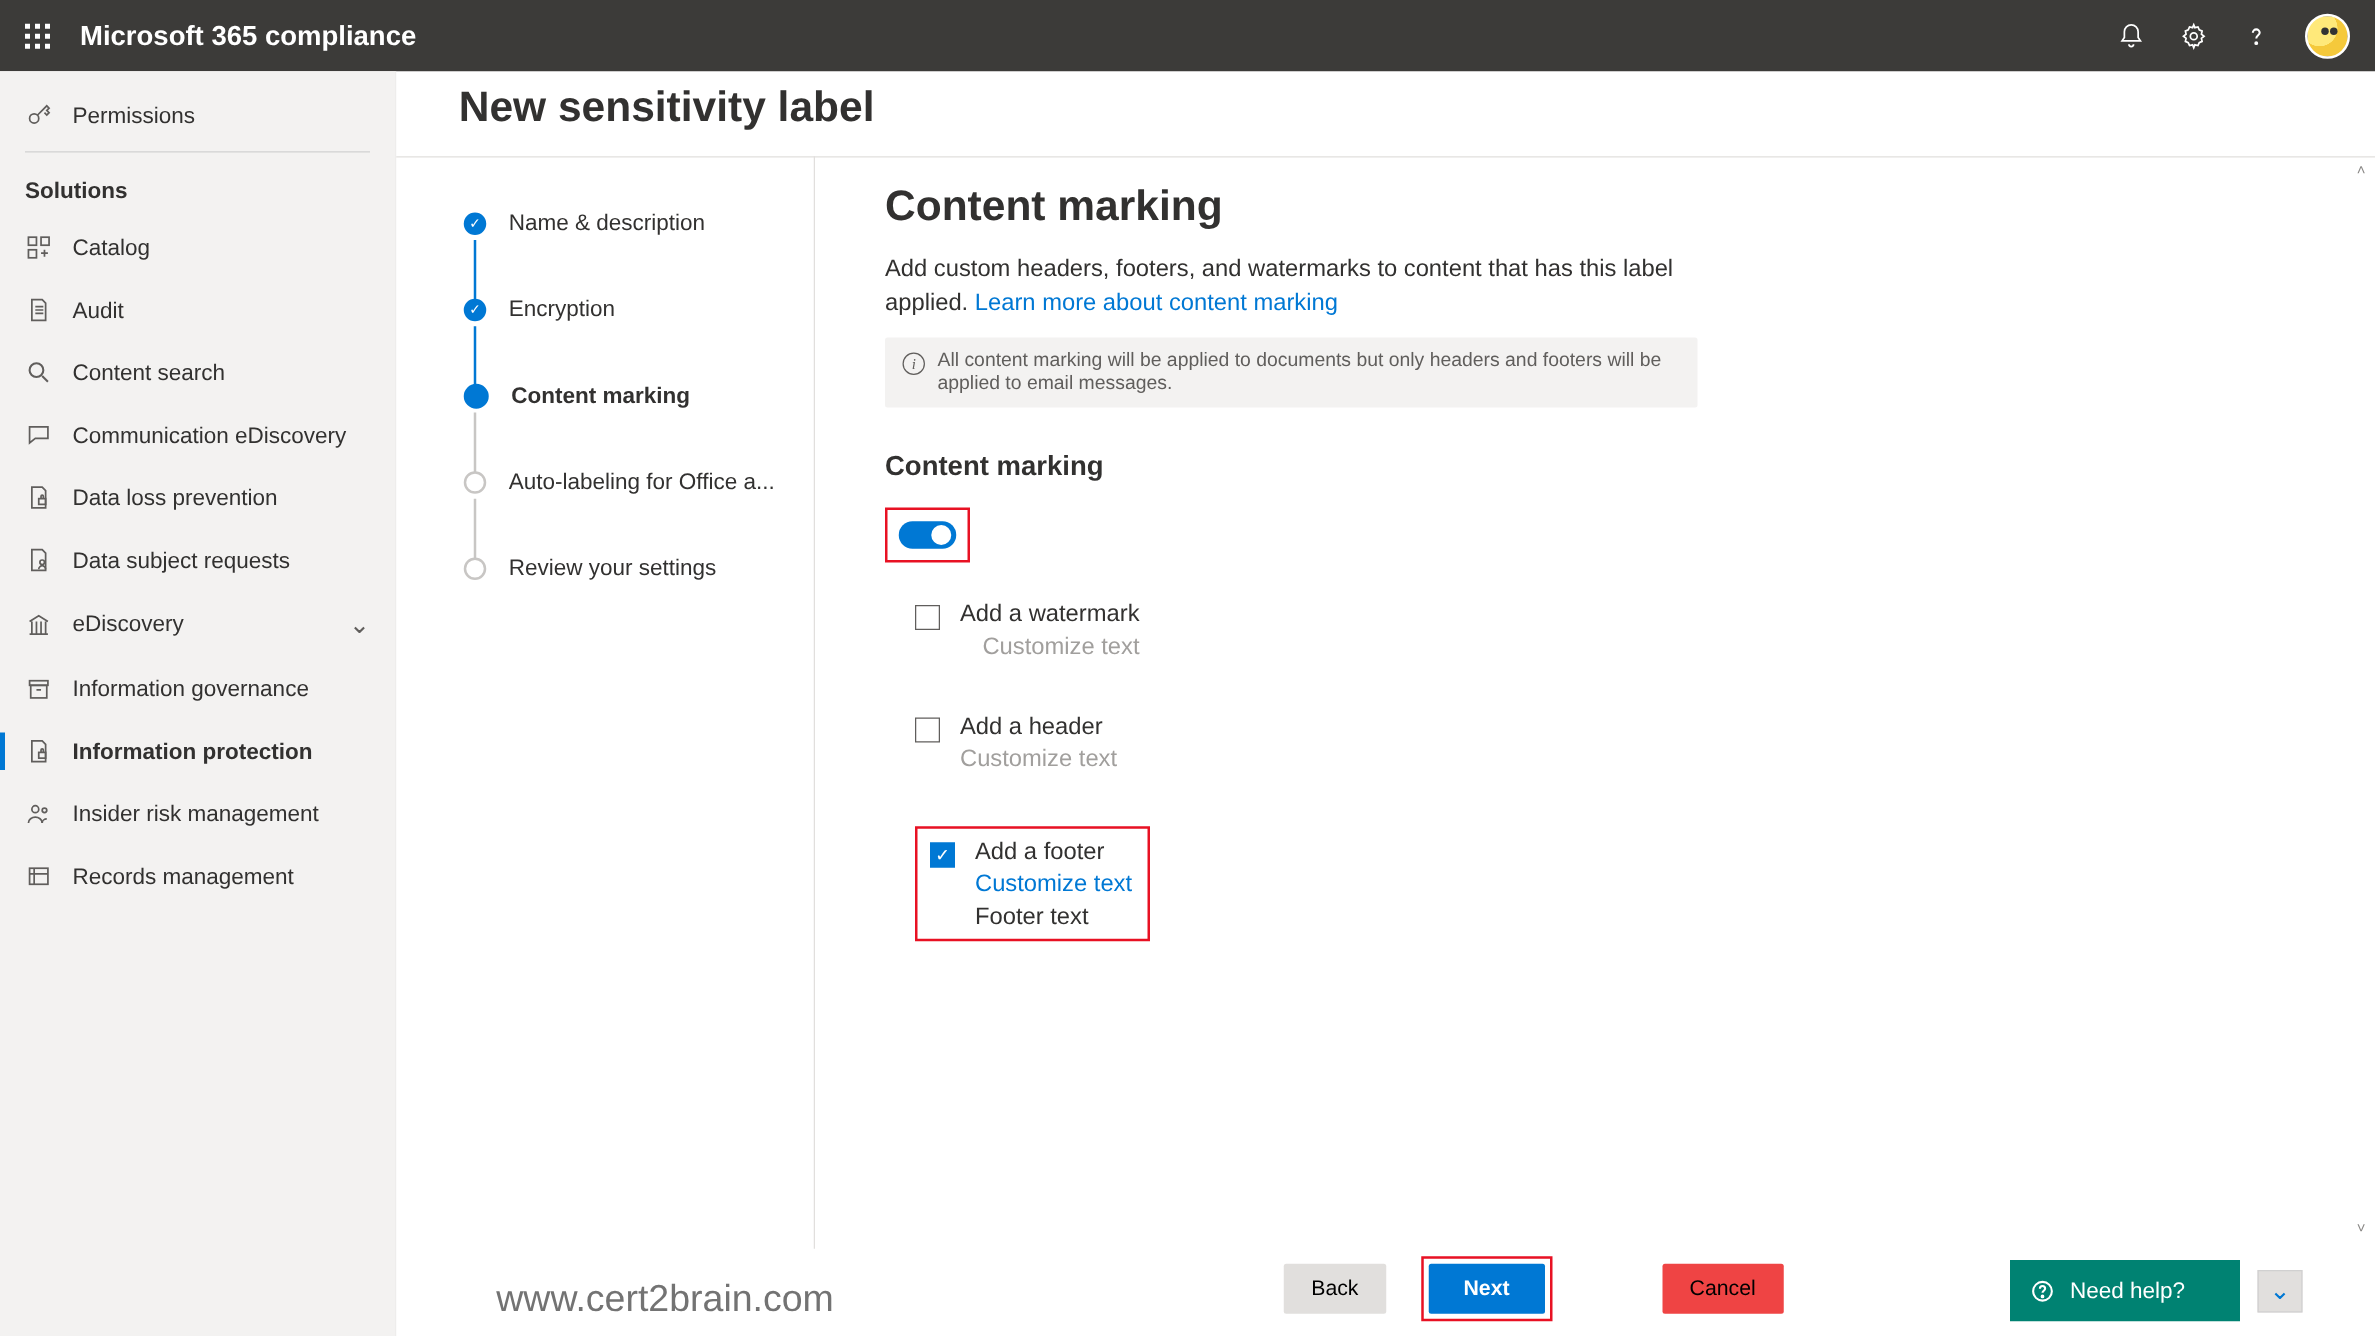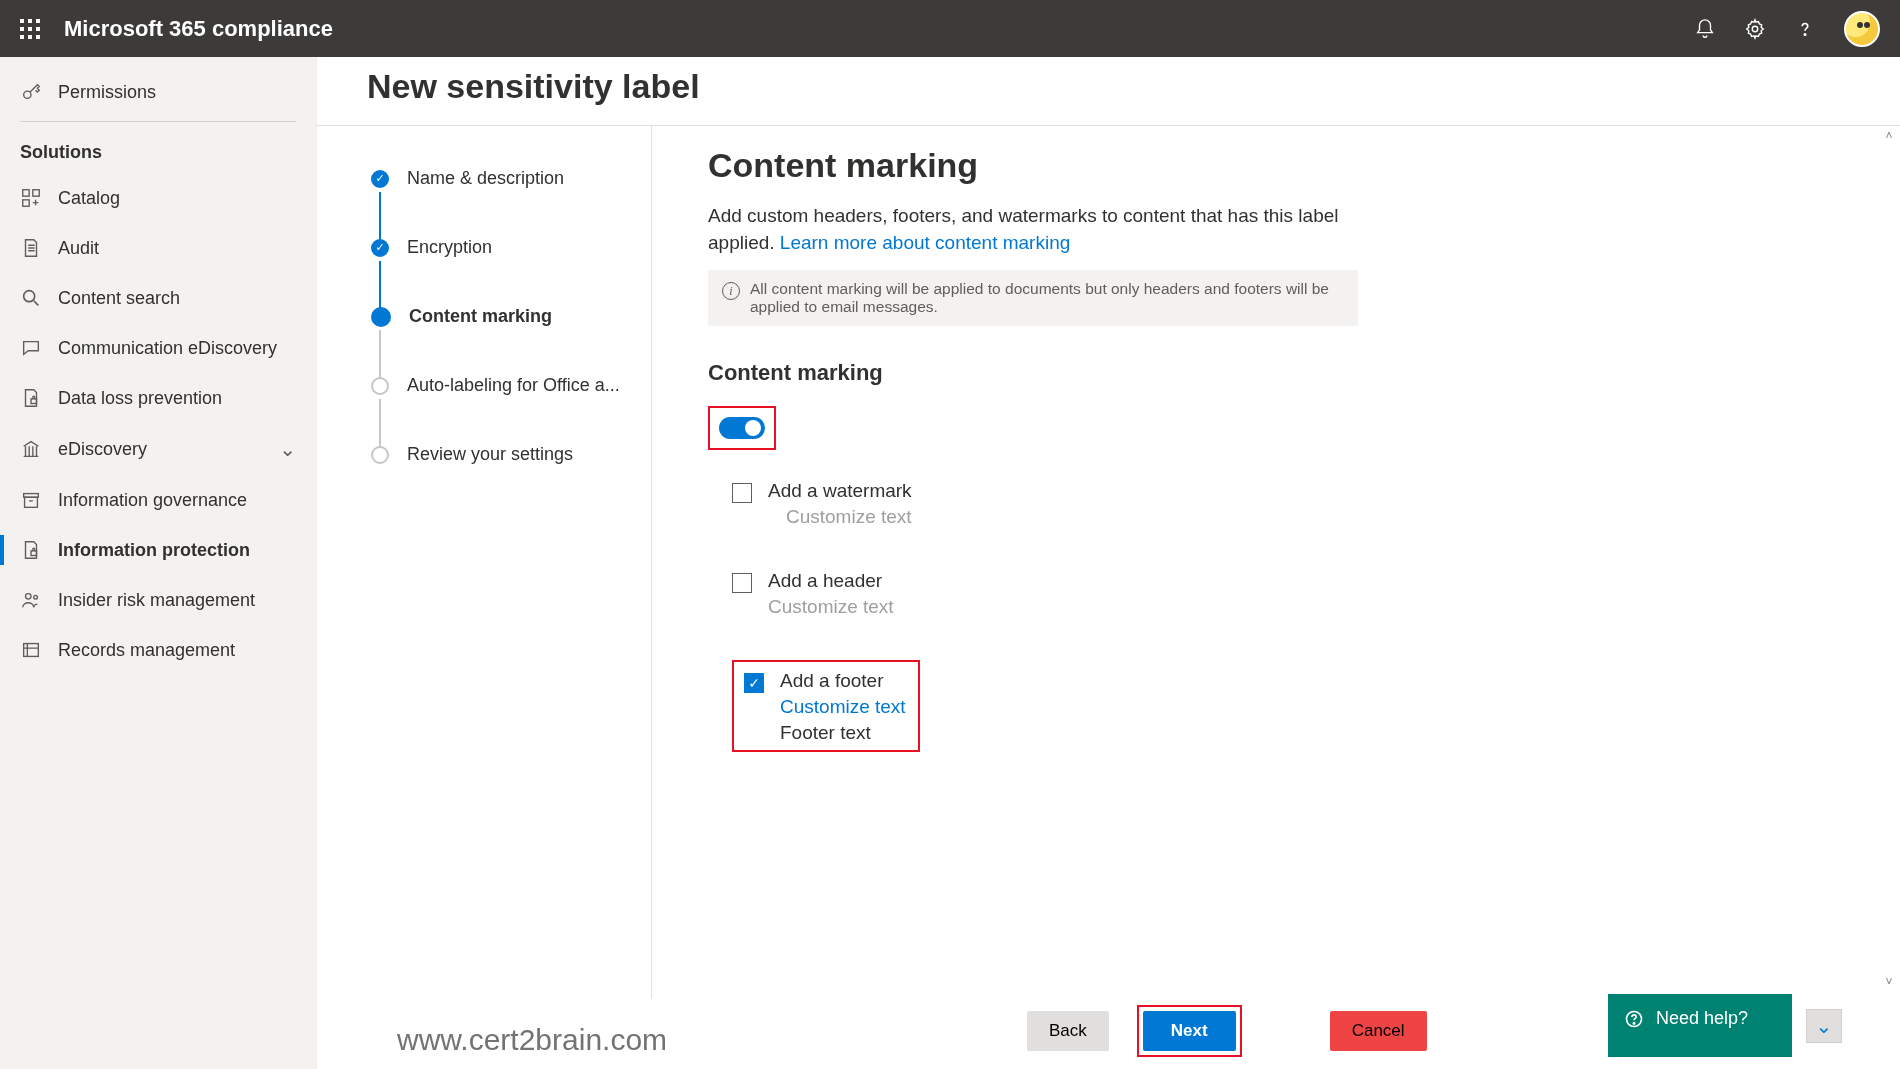--- a/index.html
+++ b/index.html
@@ -71,21 +71,21 @@
 
   
   .btnbar { position: absolute; bottom: 12px; left: 710px; display: flex; align-items: center; gap: 28px; }
   .btn { padding: 10px 22px; font-size: 17px; border: none; cursor: pointer; border-radius:2px; }
   .btn-secondary { background: #e1dfdd; }
   .btn-primary { background: #0078d4; color:#fff; font-weight:600; padding: 10px 28px; }
   .btn-primary-wrap { border: 2.5px solid #e81123; padding: 4px; }
   .btn-cancel { background: #ef4444; margin-left: 60px; }
 
   .needhelp { position: absolute; bottom: 12px; right: 58px; display:flex; align-items:center; gap:14px; }
-  .needhelp-btn { background: #008272; color:#fff; padding: 14px 44px 28px 16px; font-size: 18px; display:flex; align-items:center; gap:12px; border:none; cursor:pointer; }
+  .needhelp-btn { background: #008272; color:#fff; padding: 14px 44px 14px 16px; font-size: 18px; display:flex; align-items:center; gap:12px; border:none; cursor:pointer; }
   .needhelp-caret { width:36px; height:34px; background:#e1dfdd; display:flex; align-items:center; justify-content:center; color:#0078d4; font-size:20px; border:1px solid #d0d0d0; }
 
   .watermark { position:absolute; left: 80px; bottom: 12px; font-size: 30px; color:#737373; font-style: normal; }
 
   .scroll-arrow { position:absolute; right: 4px; width: 14px; text-align:center; font-size:12px; color:#8a8886; }
   .scroll-up { top: 72px; }
   .scroll-down { bottom: 80px; }
 
   svg { width:100%; height:100%; }
 </style>
@@ -175,20 +175,28 @@
     <div class="sidebar-item">
       <span class="icon"><svg viewBox="0 0 24 24" fill="none" stroke="currentColor" stroke-width="1.5">
             <path d="M6 3h9l3 3v15H6z"></path>
             <rect x="12" y="13" width="6" height="5"></rect>
             <path d="M14 13v-2a1 1 0 012 0v2"></path>
           </svg></span>
       <span>Data loss prevention</span>
     </div>
     <div class="sidebar-item">
       <span class="icon"><svg viewBox="0 0 24 24" fill="none" stroke="currentColor" stroke-width="1.5">
+            <path d="M6 3h9l3 3v15H6z"></path>
+            <circle cx="15" cy="14" r="2"></circle>
+            <path d="M12 20c0-2 2-3 3-3s3 1 3 3"></path>
+          </svg></span>
+      <span>Data subject requests</span>
+    </div>
+    <div class="sidebar-item">
+      <span class="icon"><svg viewBox="0 0 24 24" fill="none" stroke="currentColor" stroke-width="1.5">
             <path d="M4 20h16M4 9l8-5 8 5M6 9v11M10 9v11M14 9v11M18 9v11"></path>
           </svg></span>
       <span>eDiscovery</span>
       <span class="chev">⌄</span>
     </div>
     <div class="sidebar-item">
       <span class="icon"><svg viewBox="0 0 24 24" fill="none" stroke="currentColor" stroke-width="1.5">
             <rect x="4" y="5" width="16" height="4"></rect>
             <rect x="5" y="9" width="14" height="11"></rect>
             <path d="M10 13h4"></path>

